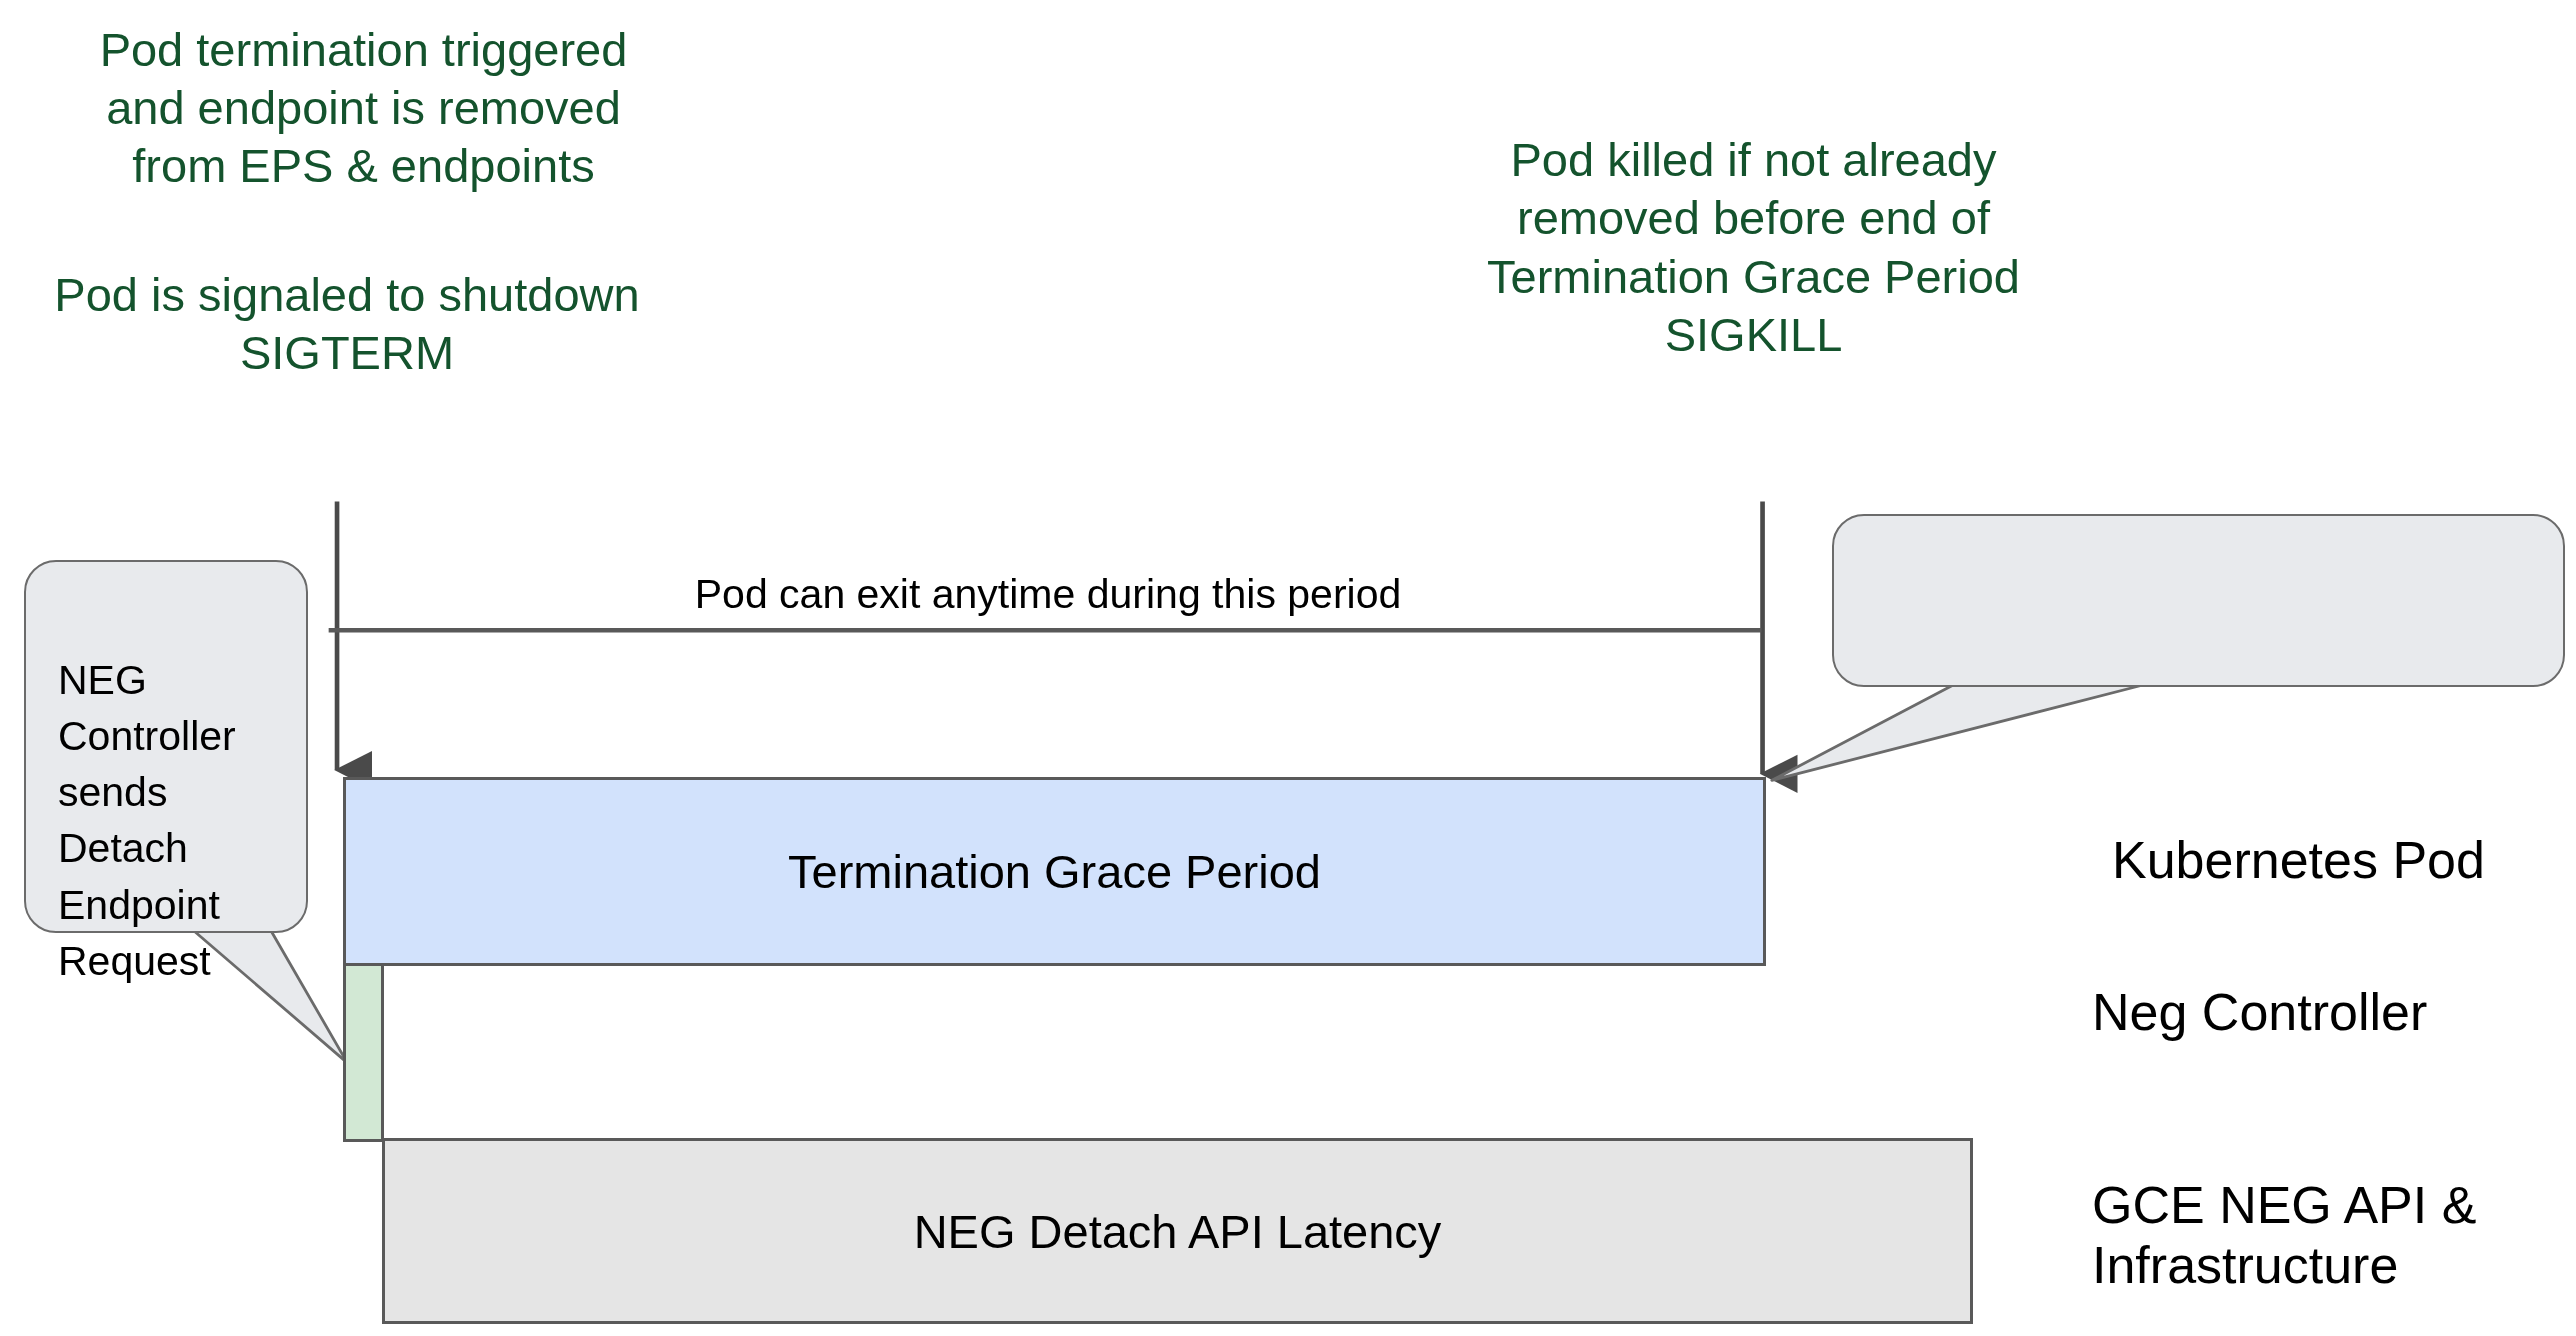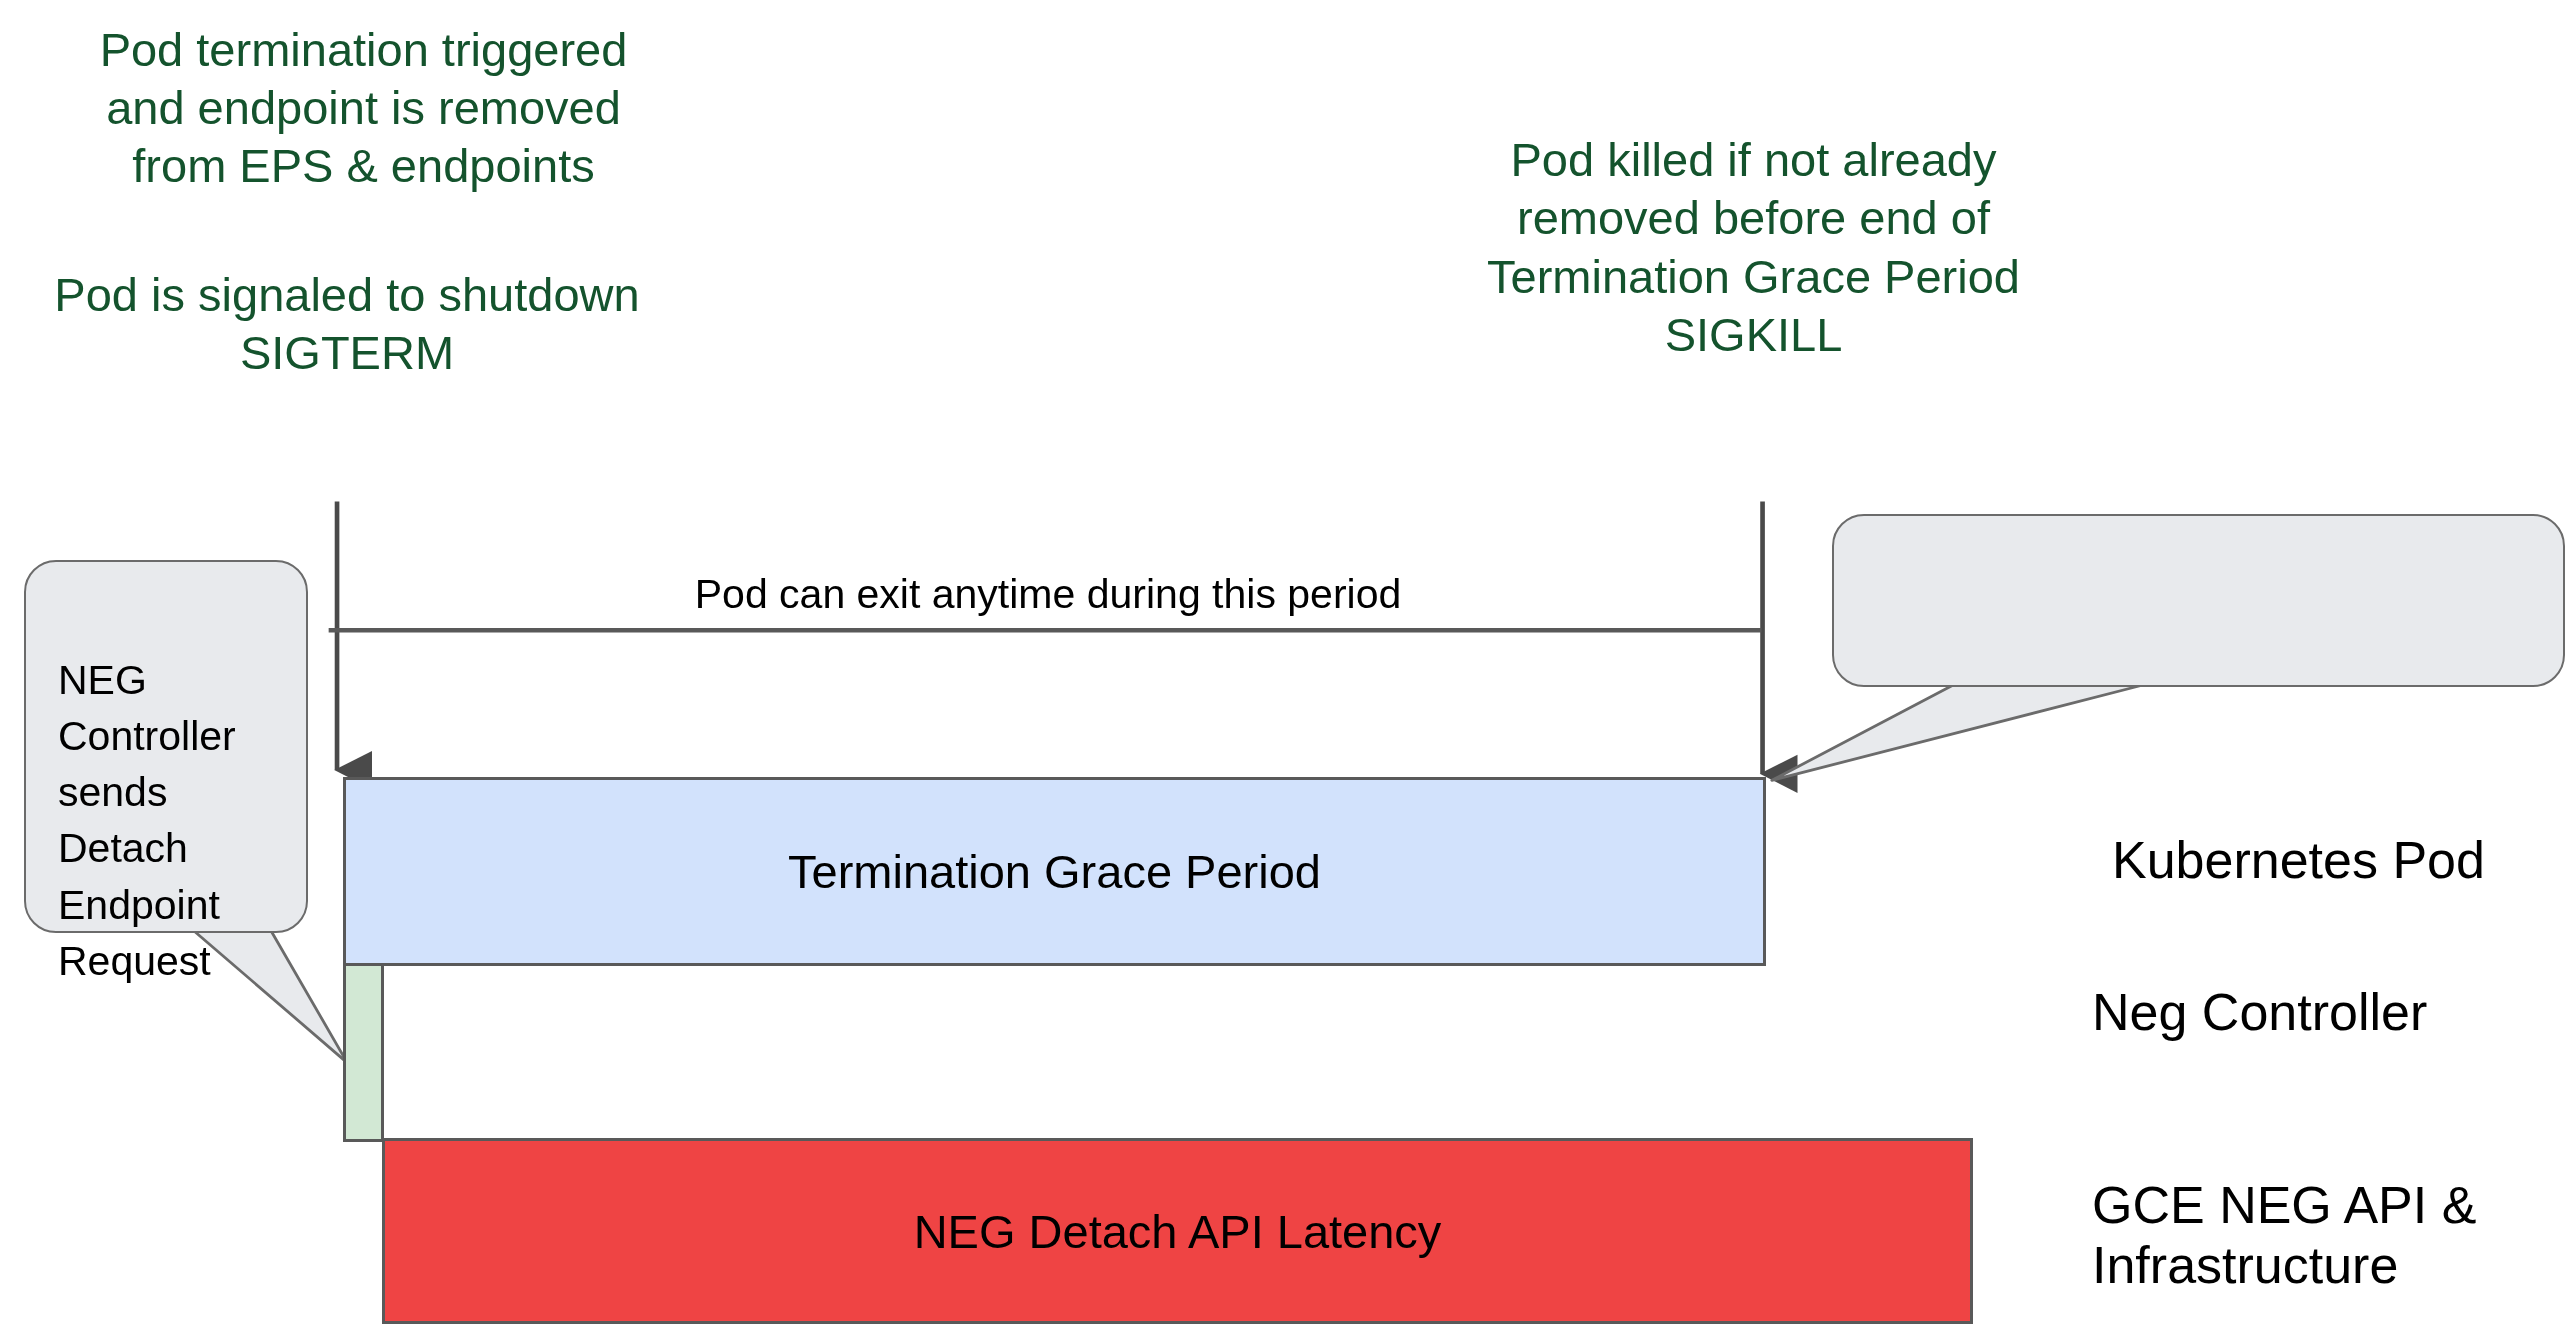--- a/index.html
+++ b/index.html
@@ -46,21 +46,21 @@
   #bar-5xx{
     left:1763px; top:777px; width:211px; height:189px;
     background:#f9d3d3;
   }
   #bar-neg{
     left:343px; top:963px; width:41px; height:179px;
     background:#d2e8d4;
   }
   #bar-gce{
     left:382px; top:1138px; width:1591px; height:186px;
-    background:#ef4444;
+    background:#e5e5e5;
   }
 
   
   .row-label{
     position:absolute;
     font-size:52px;
     line-height:1.16;
     color:#000;
     white-space:pre-line;
   }

